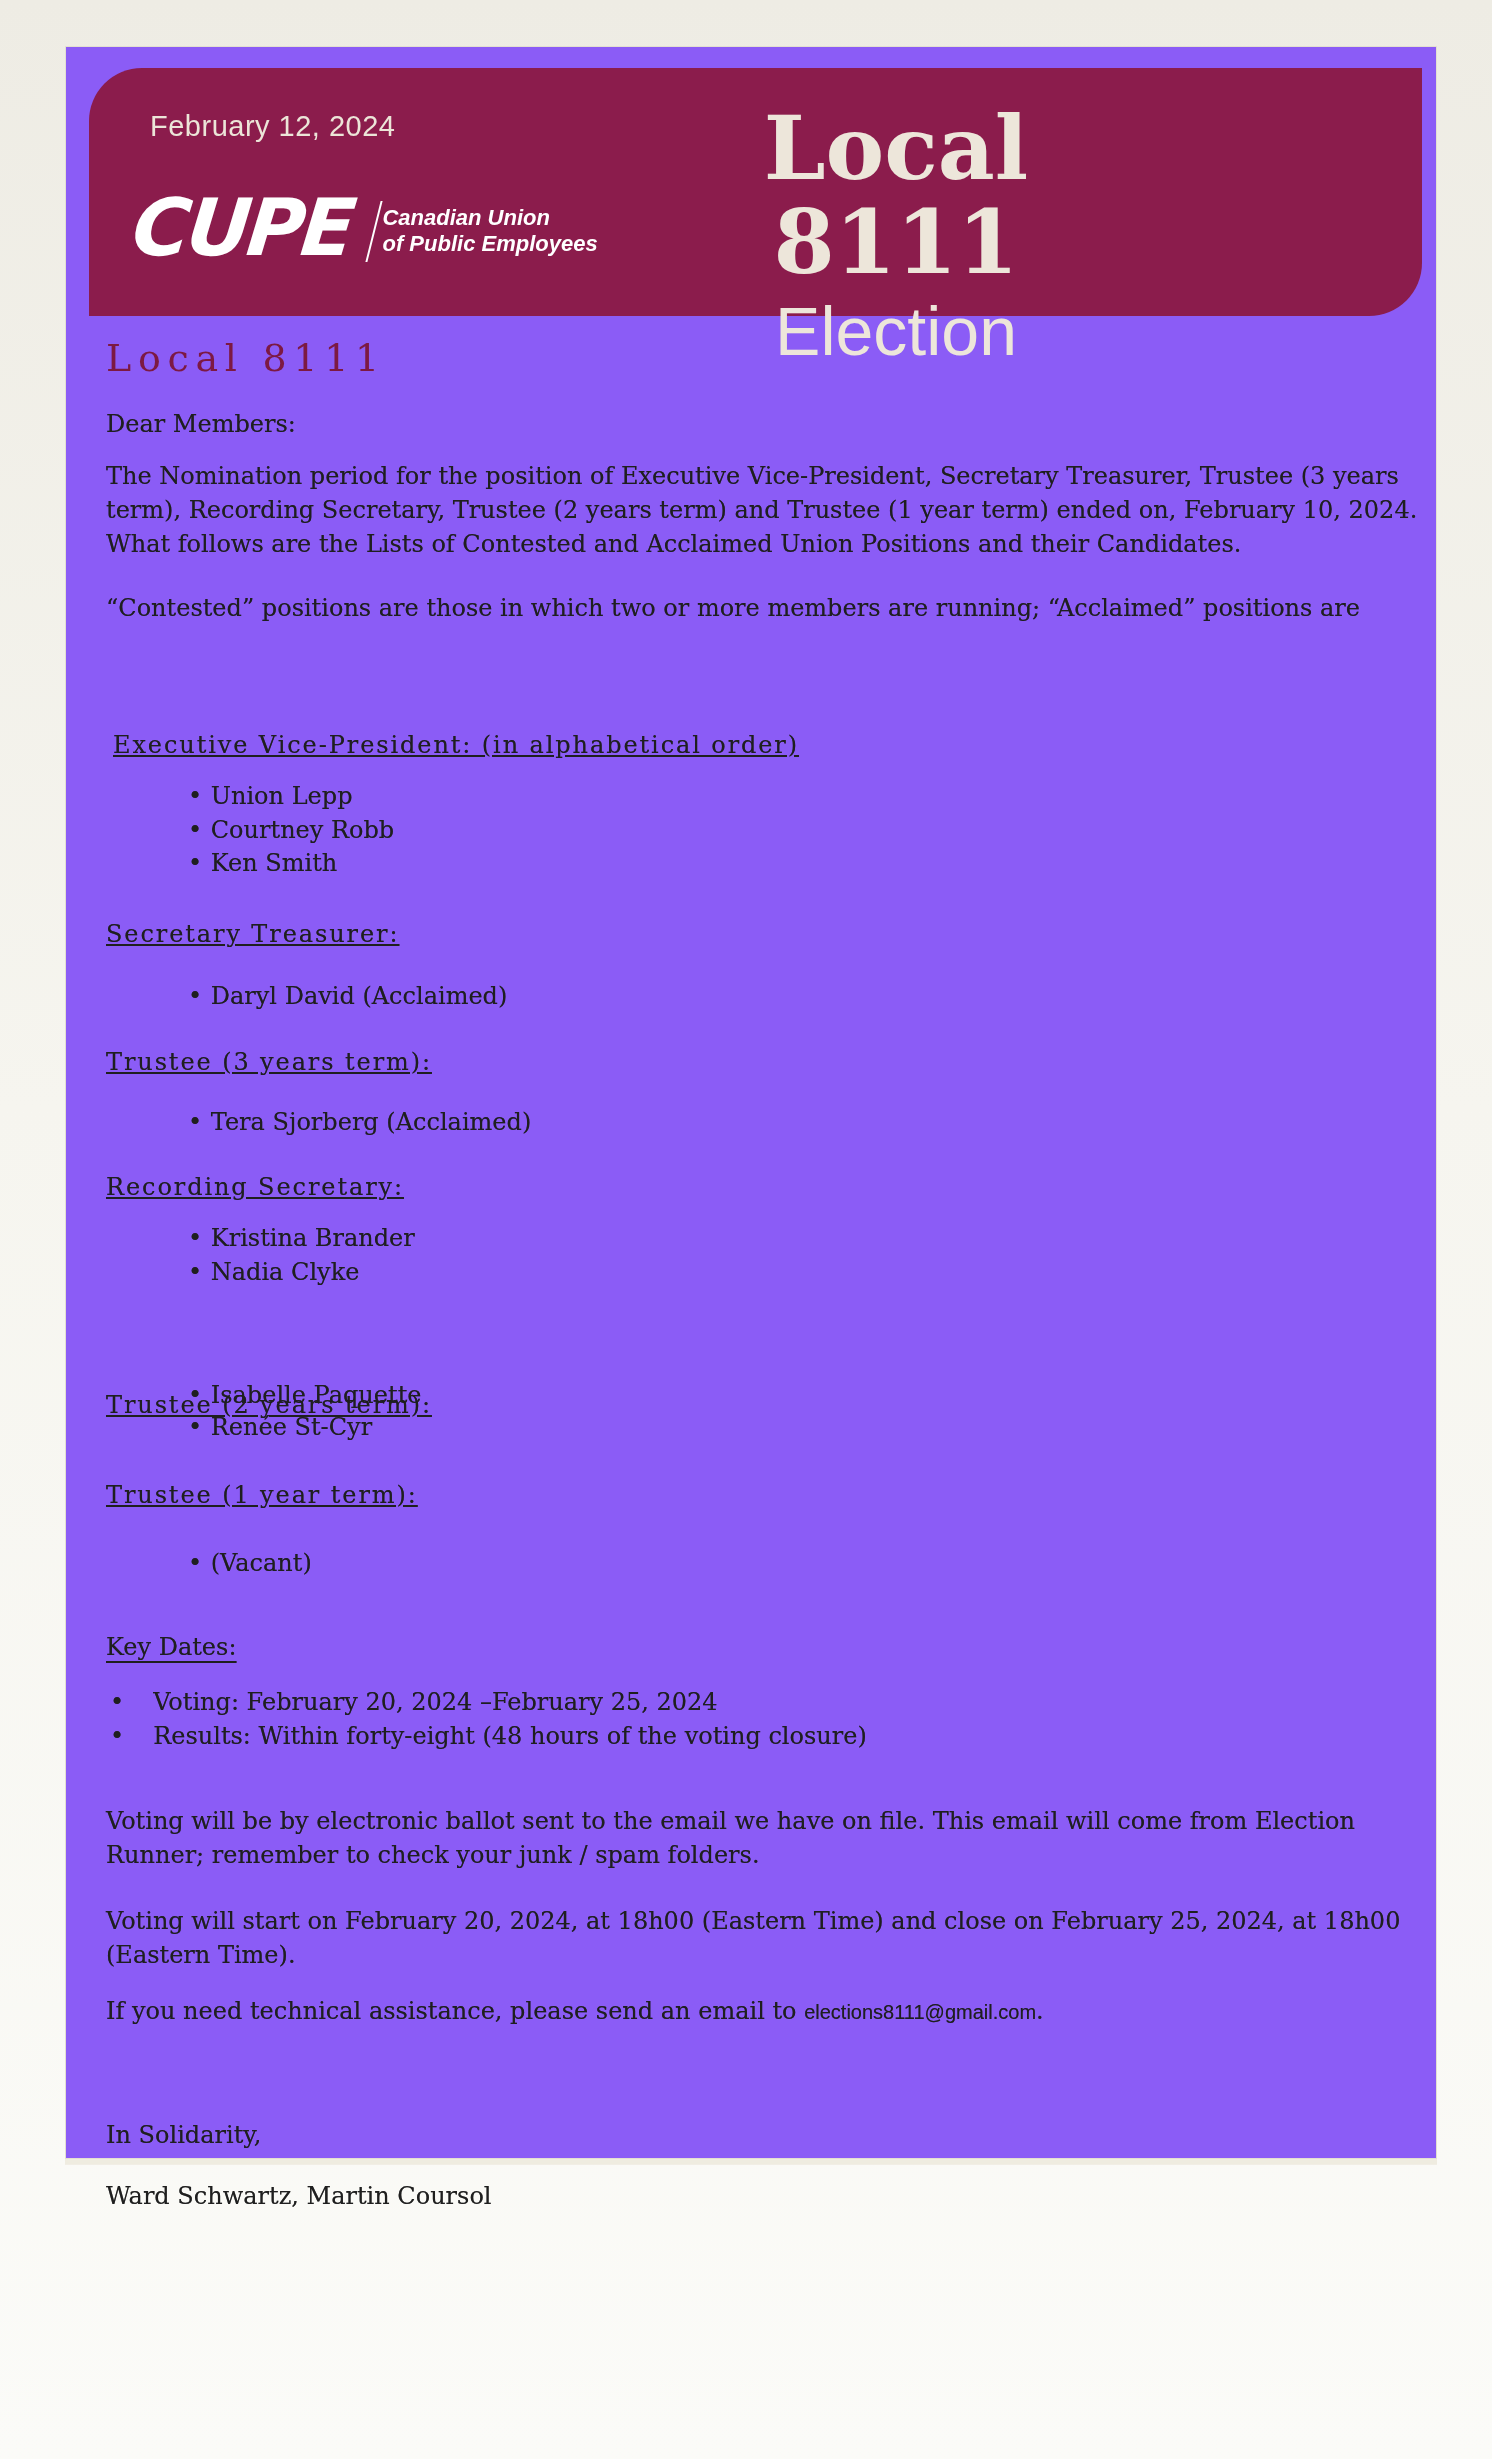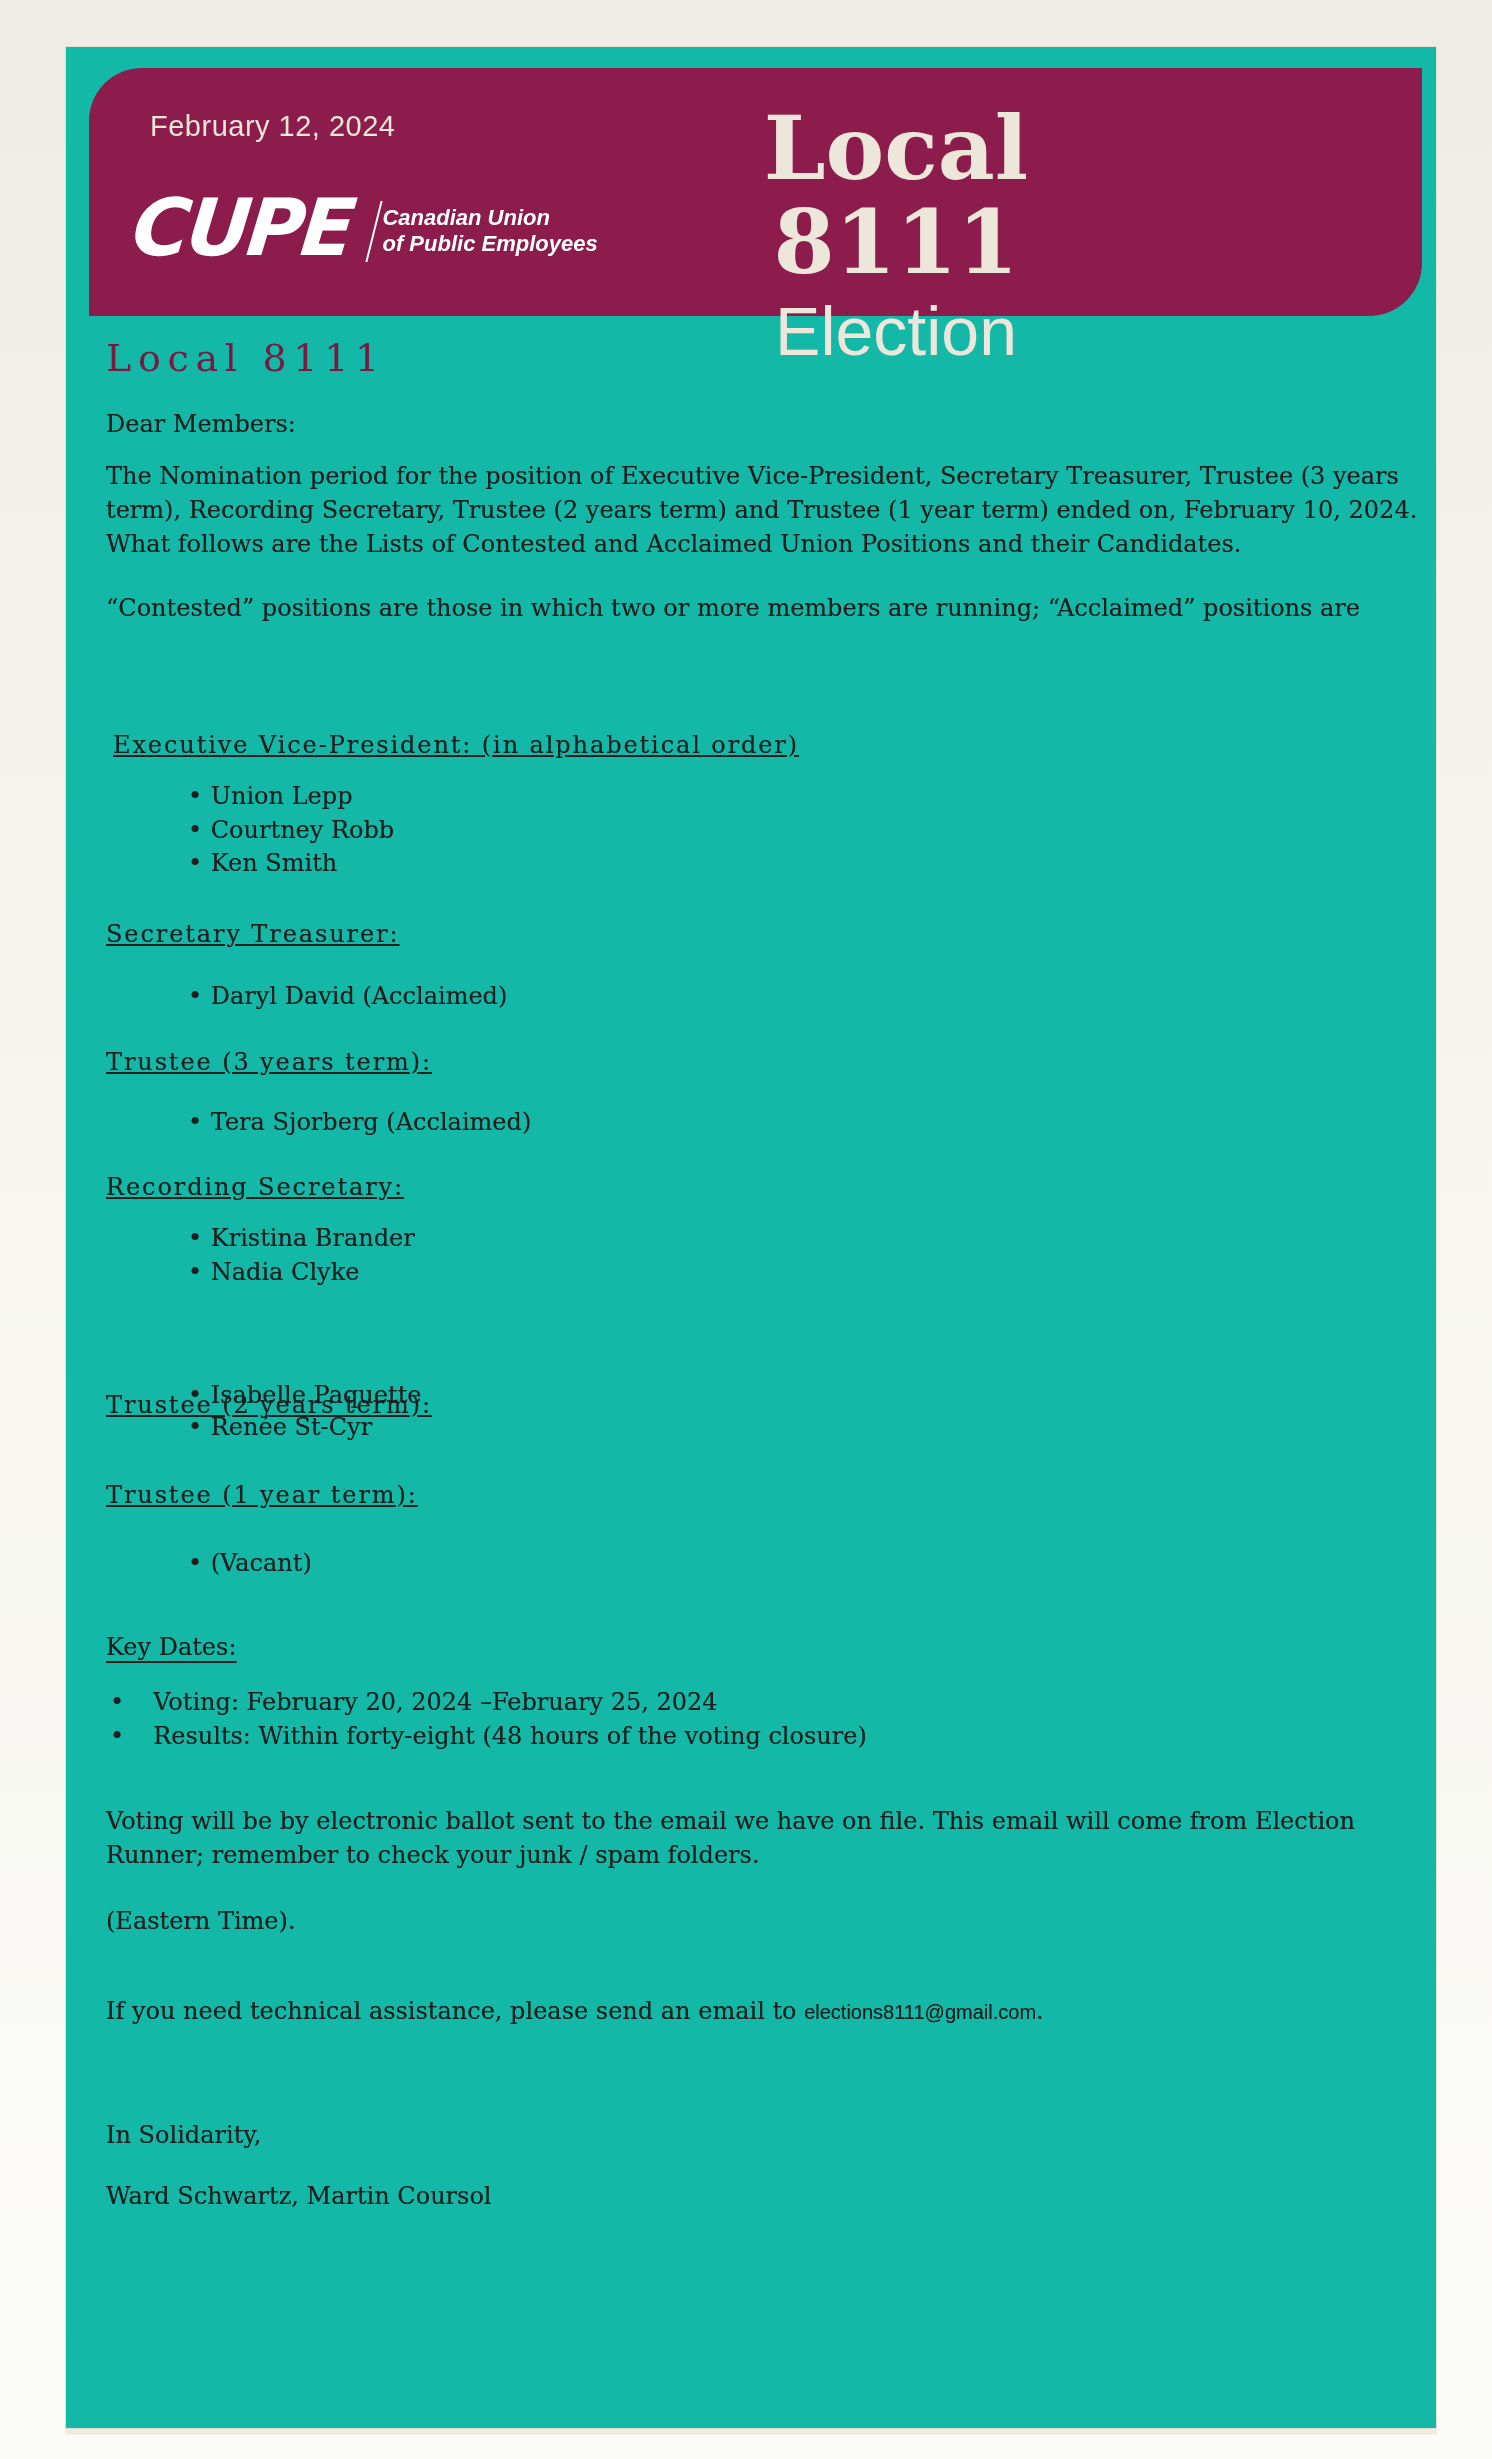--- a/index.html
+++ b/index.html
@@ -4,22 +4,22 @@
 <style>
   html,body{margin:0;padding:0;}
   body{
     width:1493px;height:2459px;
     background:linear-gradient(180deg,#EEECE4 0%,#F6F5EF 45%,#FBFBF8 100%);
     font-family:"DejaVu Serif", serif;
     position:relative;
     overflow:hidden;
   }
   .card{
-    position:absolute;left:65px;top:46px;width:1372px;height:2383px;
-    background:#14b8a6;
+    position:absolute;left:65px;top:46px;width:1372px;height:2113px;
+    background:#8b5cf6;
     border:1.9px solid #E4E0D1;
     box-shadow:0 5.8px 0 #EFECE0;
     box-sizing:border-box;
   }
   .banner{
     position:absolute;left:88px;top:67px;width:1333px;height:248px;
     background:#8B1C4C;
     border-radius:53px 0 53px 0;
   }
   .banner-date{
@@ -185,20 +185,21 @@
   <span class="dot">•</span>
   <span>Results: Within forty-eight (48 hours of the voting closure)</span>
 </div>
 
 <div class="txt" style="top:1804px;">
   <div>Voting will be by electronic ballot sent to the email we have on file. This email will come from Election</div>
   <div>Runner; remember to check your junk / spam folders.</div>
 </div>
 
 <div class="txt" style="top:1904px;">
+  <div>Voting will start on February 20, 2024, at 18h00 (Eastern Time) and close on February 25, 2024, at 18h00</div>
   <div>(Eastern Time).</div>
 </div>
 
 <div class="txt" style="top:1994px;">
   <span>If you need technical assistance, please send an email to </span><span class="email">elections8111@gmail.com</span><span>.</span>
 </div>
 
 <div class="txt" style="top:2118px;">In Solidarity,</div>
 <div class="txt" style="top:2179px;">Ward Schwartz, Martin Coursol</div>
 

